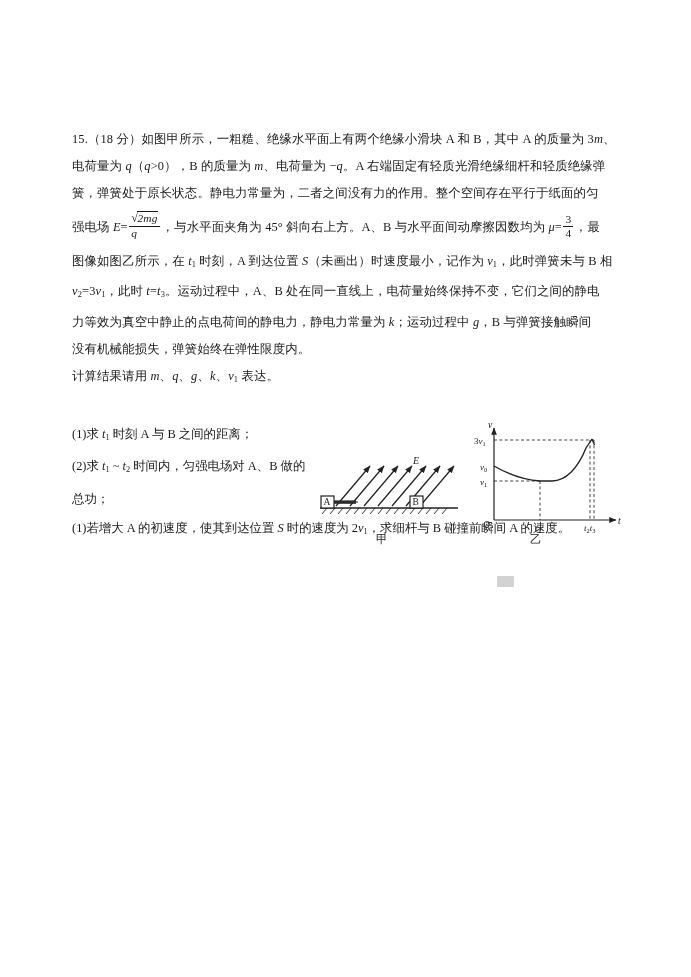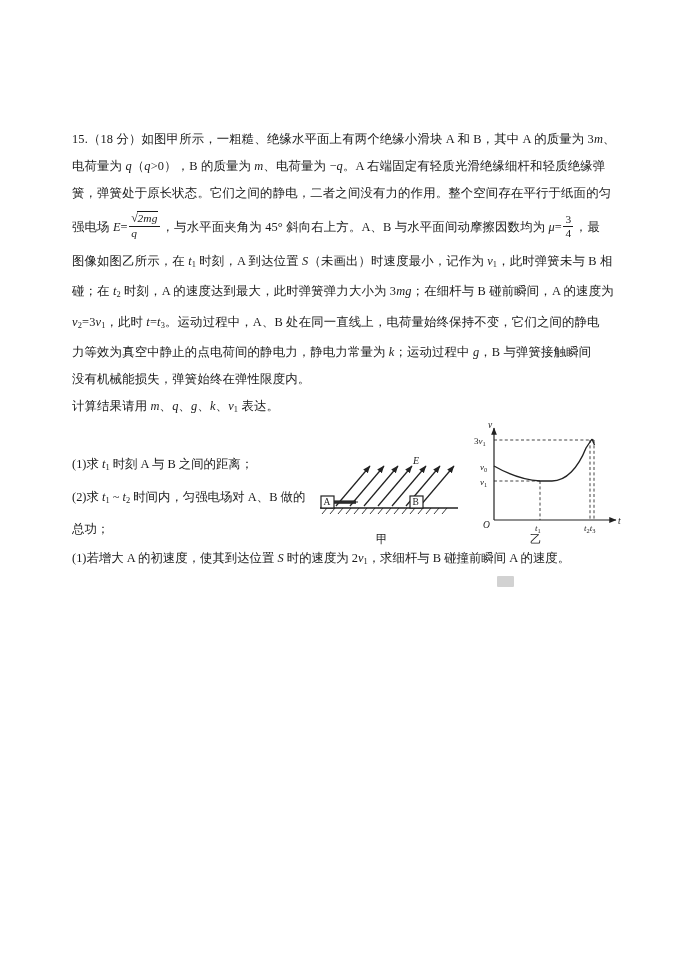--- a/index.html
+++ b/index.html
@@ -97,30 +97,29 @@
 <div class="page">
 
   <div class="content">
 
     <div class="para">
 
       <span class="line"><span>15.</span><span>（18 分）</span><span>如图甲所示，一粗糙、绝缘水平面上有两个绝缘小滑块 A 和 B，其中 A 的质量为 3</span><span class="ital">m</span><span>、</span></span>
 
       <span class="line"><span>电荷量为 </span><span class="ital">q</span><span>（</span><span class="ital">q</span><span>&gt;0），B 的质量为 </span><span class="ital">m</span><span>、电荷量为 −</span><span class="ital">q</span><span>。A 右端固定有轻质光滑绝缘细杆和轻质绝缘弹</span></span>
 
-      <span class="line">簧，弹簧处于原长状态。它们之间的静电，二者之间没有力的作用。整个空间存在平行于纸面的匀</span>
+      <span class="line">簧，弹簧处于原长状态。静电力常量为，二者之间没有力的作用。整个空间存在平行于纸面的匀</span>
 
       <span class="line tall-line"><span>强电场 </span><span class="ital">E</span><span>=</span><span class="frac"><span class="num sqrt"><span class="rad">√</span><span class="bar ital">2mg</span></span><span class="den ital">q</span></span><span>，与水平面夹角为 45° 斜向右上方。A、B 与水平面间动摩擦因数均为 </span><span class="ital">μ</span><span>=</span><span class="frac"><span class="num">3</span><span class="den">4</span></span><span>，最</span></span>
 
       <span class="blockgap"></span>
 
 
       <span class="line"><span>图像如图乙所示，在 </span><span class="ital">t</span><span class="subn">1</span><span> 时刻，A 到达位置 </span><span class="ital">S</span><span>（未画出）时速度最小，记作为 </span><span class="ital">v</span><span class="subn">1</span><span>，此时弹簧未与 B 相</span></span>
 
-      <span class="line"><span>碰；在 </span><span class="ital">t</span><span class="subn">2</span><span> 时刻，A 的速度达到最大，此时弹簧弹力大小为 3</span><span class="ital">mg</span><span>；在细杆与 B 碰前瞬间，A 的速度为</span></span>
 
       <span class="blockgap"></span>
 
       <span class="line"><span class="ital">v</span><span class="subn">2</span><span>=3</span><span class="ital">v</span><span class="subn">1</span><span>，此时 </span><span class="ital">t</span><span>=</span><span class="ital">t</span><span class="subn">3</span><span>。运动过程中，A、B 处在同一直线上，电荷量始终保持不变，它们之间的静电</span></span>
 
       <span class="line"><span>力等效为真空中静止的点电荷间的静电力，静电力常量为 </span><span class="ital">k</span><span>；运动过程中 </span><span class="ital">g</span><span>，B 与弹簧接触瞬间</span></span>
 
       <span class="line">没有机械能损失，弹簧始终在弹性限度内。</span>
 
       <span class="line"><span>计算结果请用 </span><span class="ital">m</span><span>、</span><span class="ital">q</span><span>、</span><span class="ital">g</span><span>、</span><span class="ital">k</span><span>、</span><span class="ital">v</span><span class="subn">1</span><span> 表达。</span></span>

